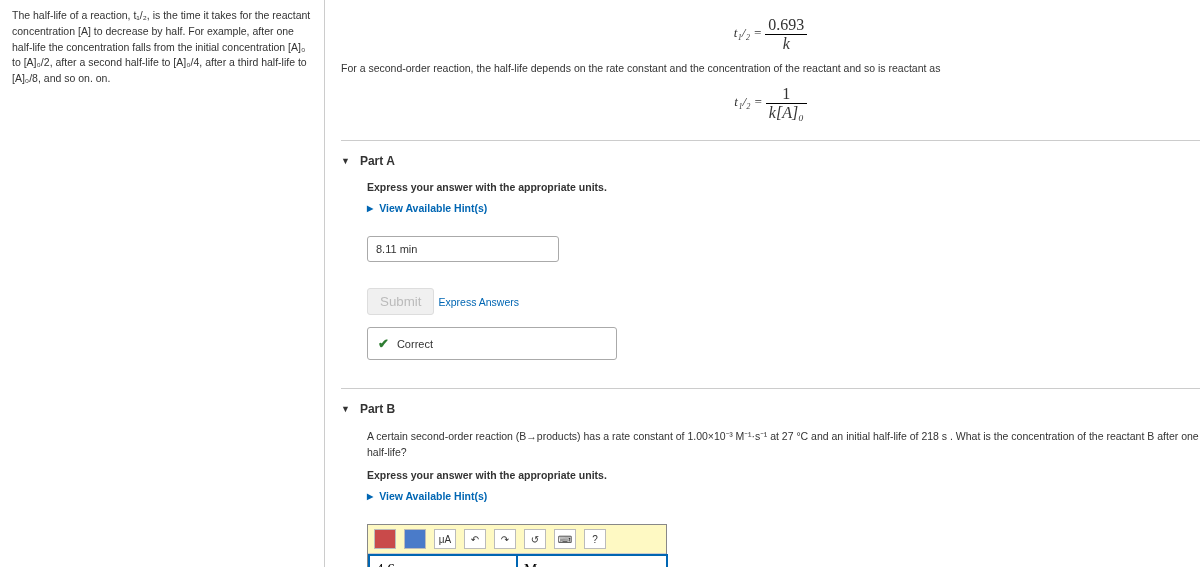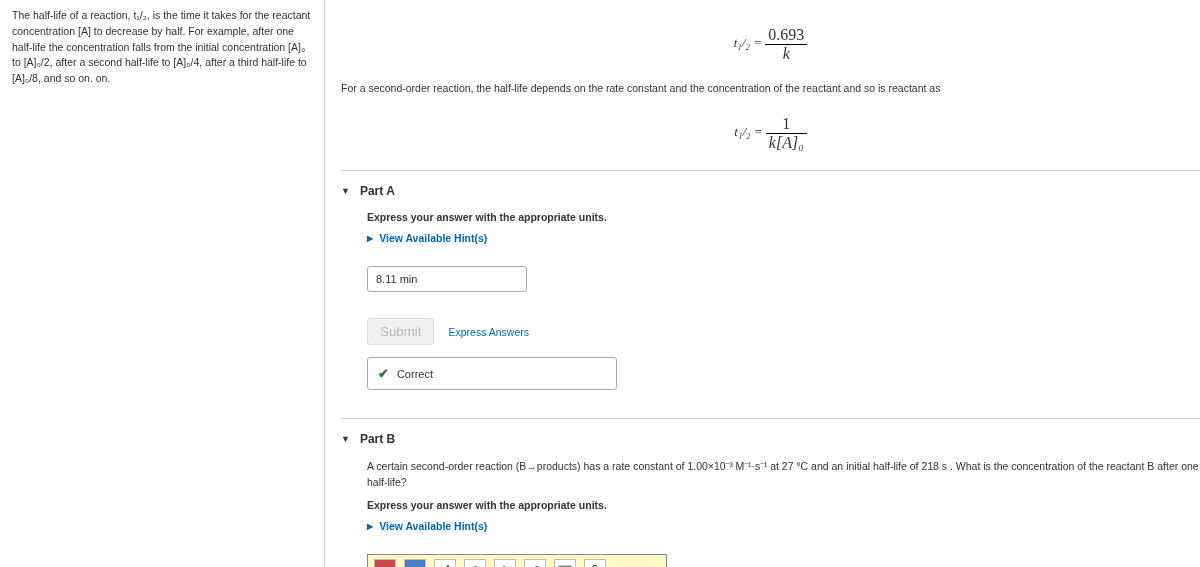--- a/index.html
+++ b/index.html
@@ -24,21 +24,21 @@
       padding: 8px 0 8px 16px;
       overflow: hidden;
     }
     .intro-text {
       font-size: 10.5px;
       line-height: 1.5;
       margin-bottom: 4px;
     }
     .formula-center {
       text-align: center;
-      margin: 18px 0;
+      margin: 8px 0;
       font-family: "Times New Roman", serif;
       font-size: 13px;
     }
     .divider {
       border-top: 1px solid #ccc;
       margin: 18px 0 10px 0;
     }
     .part-header {
       display: flex;
       align-items: center;
@@ -63,26 +63,26 @@
       cursor: pointer;
       margin-bottom: 12px;
       display: inline-flex;
       align-items: center;
     }
     .hints-link .tri { margin-right: 6px; font-size: 8px; }
     .answer-input-a {
       border: 1px solid #aaa;
       border-radius: 3px;
       padding: 6px 8px;
-      width: 160px;
+      width: 192px;
       background: #fff;
       font-size: 11px;
       margin-bottom: 10px;
     }
-    .btn-row { display: flex; align-items: center; gap: 14px; margin-bottom: 12px; margin-top: 26px; }
+    .btn-row { display: flex; align-items: center; gap: 4px; margin-bottom: 12px; margin-top: 26px; }
     .btn-submit-disabled {
       background: #f0f0f0;
       color: #bbb;
       border: 1px solid #ddd;
       padding: 5px 12px;
       border-radius: 3px;
       cursor: default;
     }
     .link-blue { color: #0066b3; cursor: pointer; }
     .feedback-box {

